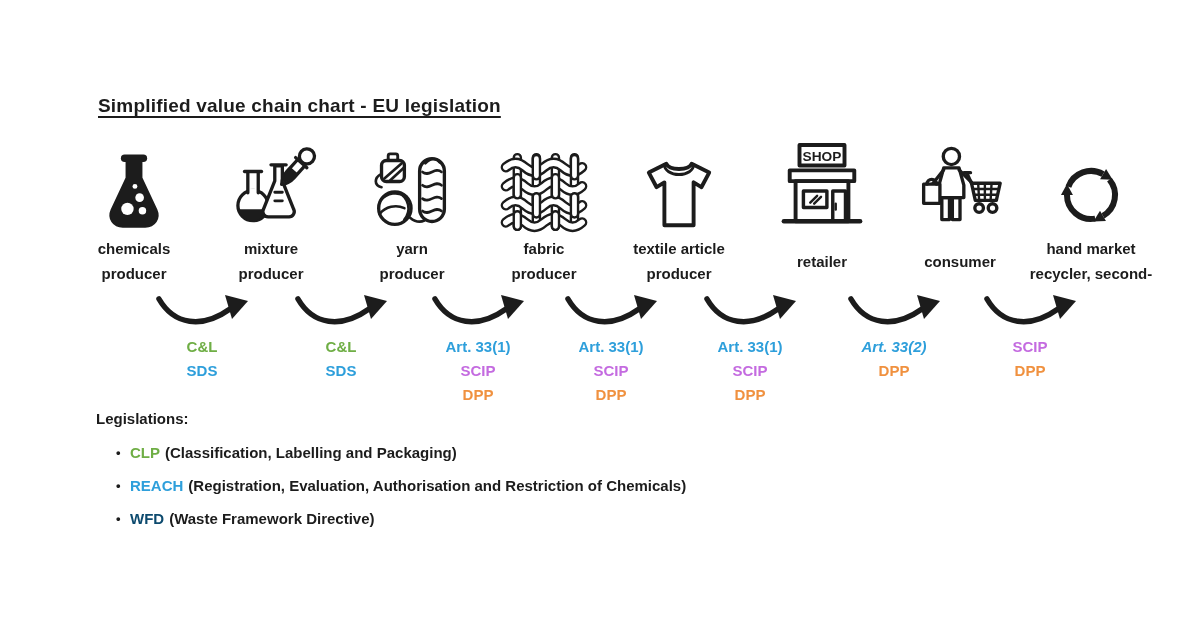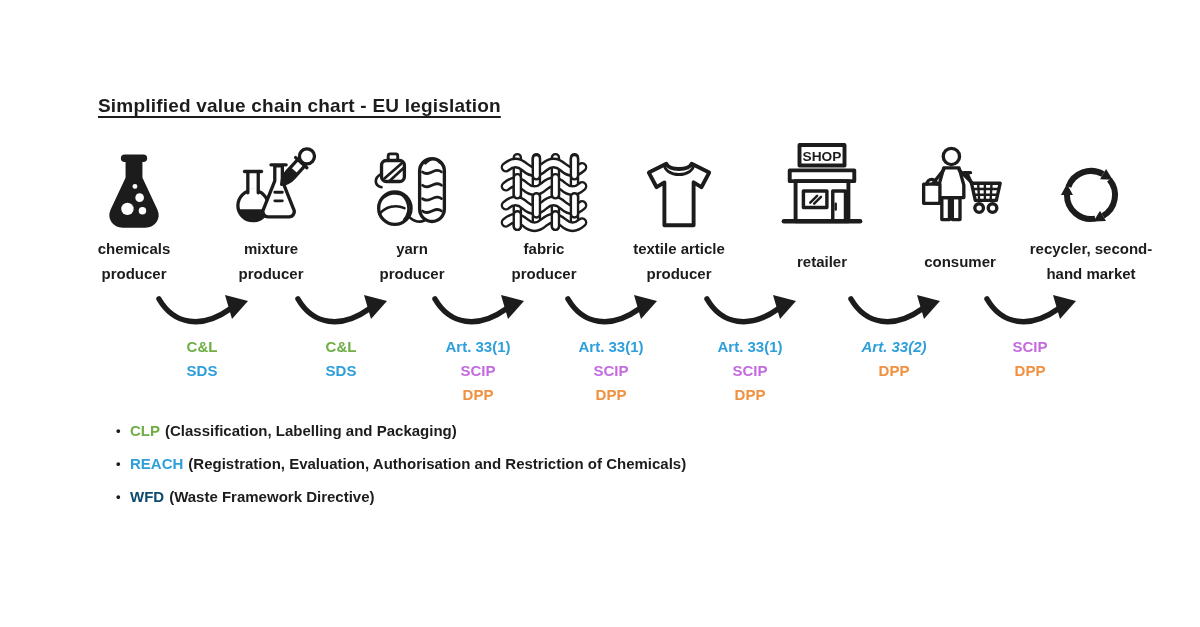--- a/index.html
+++ b/index.html
@@ -208,22 +208,22 @@
           <path d="M15.6,31.1 A26,26 0 0 1 53,17.5" transform="rotate(240 40 40)"></path>
         </g>
         <g fill="#1c1c1c">
           <polygon points="63.4,23.5 49.8,23.1 56.3,11.9"></polygon>
           <polygon points="63.4,23.5 49.8,23.1 56.3,11.9" transform="rotate(120 40 40)"></polygon>
           <polygon points="63.4,23.5 49.8,23.1 56.3,11.9" transform="rotate(240 40 40)"></polygon>
         </g>
       </svg>
     </div>
     <div class="stage-label">
+      <div>hand market</div>
       <div>recycler, second-</div>
-      <div>hand market</div>
     </div>
   </div>
 
   <div class="transition" style="left:121px">
     <svg width="96" height="38" viewBox="0 0 96 38">
       <path d="M5,7 C20,33 48,37 76,17" fill="none" stroke="#1c1c1c" stroke-width="5.5" stroke-linecap="round"></path>
       <polygon points="94,9 71,3 78,27" fill="#1c1c1c"></polygon>
     </svg>
     <div class="t-labels">
       <div style="color: rgb(111, 174, 69);">C&amp;L</div>
@@ -294,20 +294,21 @@
       <path d="M5,7 C20,33 48,37 76,17" fill="none" stroke="#1c1c1c" stroke-width="5.5" stroke-linecap="round"></path>
       <polygon points="94,9 71,3 78,27" fill="#1c1c1c"></polygon>
     </svg>
     <div class="t-labels">
       <div style="color: rgb(196, 107, 224);">SCIP</div>
       <div style="color: rgb(240, 145, 63);">DPP</div>
     </div>
   </div>
 
   <div id="legend">
+    <div id="legend-heading">Legislations:</div>
     <ul>
       <li>
         <span class="bullet">•</span><span class="acr" style="color: rgb(111, 174, 69);">CLP</span><span class="desc">(Classification, Labelling and Packaging)</span>
       </li>
       <li>
         <span class="bullet">•</span><span class="acr" style="color: rgb(46, 159, 219);">REACH</span><span class="desc">(Registration, Evaluation, Authorisation and Restriction of Chemicals)</span>
       </li>
       <li>
         <span class="bullet">•</span><span class="acr" style="color: #0c4a6e;">WFD</span><span class="desc">(Waste Framework Directive)</span>
       </li>

